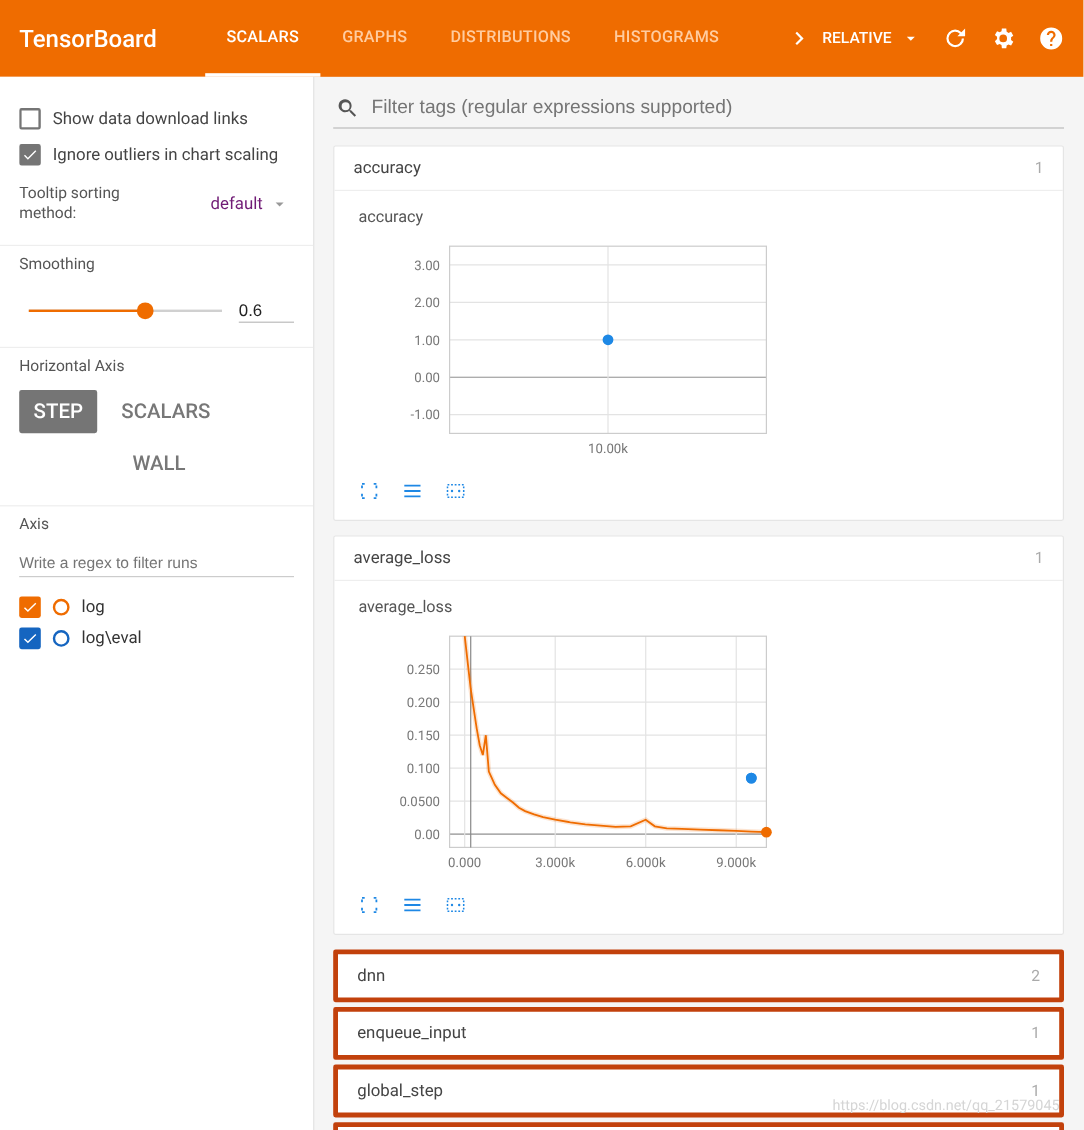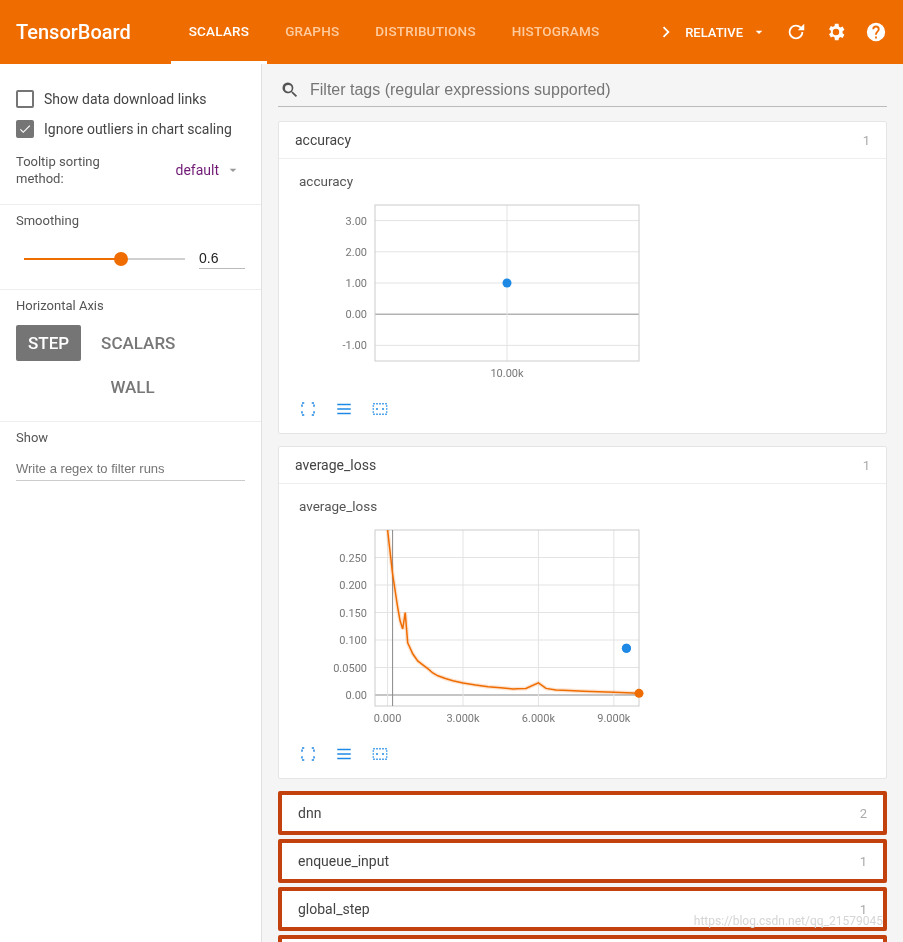--- a/index.html
+++ b/index.html
@@ -130,22 +130,42 @@
     </div>
     <div class="side-section">
       <div class="section-title">Horizontal Axis</div>
       <div class="axis-btns" id="axis-btns">
           <div class="axis-btn active">STEP</div>
           <div class="axis-btn">SCALARS</div>
           <div class="axis-btn" style="flex-basis: 100%; margin-left: 4px; text-align: center;">WALL</div>
         </div>
     </div>
     <div class="side-section" style="border-bottom:none;">
-      <div class="section-title">Show</div>
+      <div class="section-title">Axis</div>
       <input class="runs-filter" placeholder="Write a regex to filter runs" style="">
+      <div id="runs-list">
+          <div class="run-row">
+            <span class="run-chk orange">
+              <svg viewBox="0 0 24 24">
+                <path d="M9 16.17L4.83 12 3.41 13.41 9 19l12-12-1.41-1.41z"></path>
+              </svg>
+            </span>
+            <span class="run-circle orange"></span>
+            <span>log</span>
+          </div>
+          <div class="run-row">
+            <span class="run-chk blue">
+              <svg viewBox="0 0 24 24">
+                <path d="M9 16.17L4.83 12 3.41 13.41 9 19l12-12-1.41-1.41z"></path>
+              </svg>
+            </span>
+            <span class="run-circle blue"></span>
+            <span>log\eval</span>
+          </div>
+        </div>
     </div>
   </div>
 
   <div class="main">
     <div class="filter-row">
       <svg viewBox="0 0 24 24">
           <path d="M15.5 14h-.79l-.28-.27a6.5 6.5 0 10-.7.7l.27.28v.79l5 4.99L20.49 19zM10 14a4 4 0 114-4 4 4 0 01-4 4z"></path>
         </svg>
       <input placeholder="Filter tags (regular expressions supported)" style="">
     </div>

